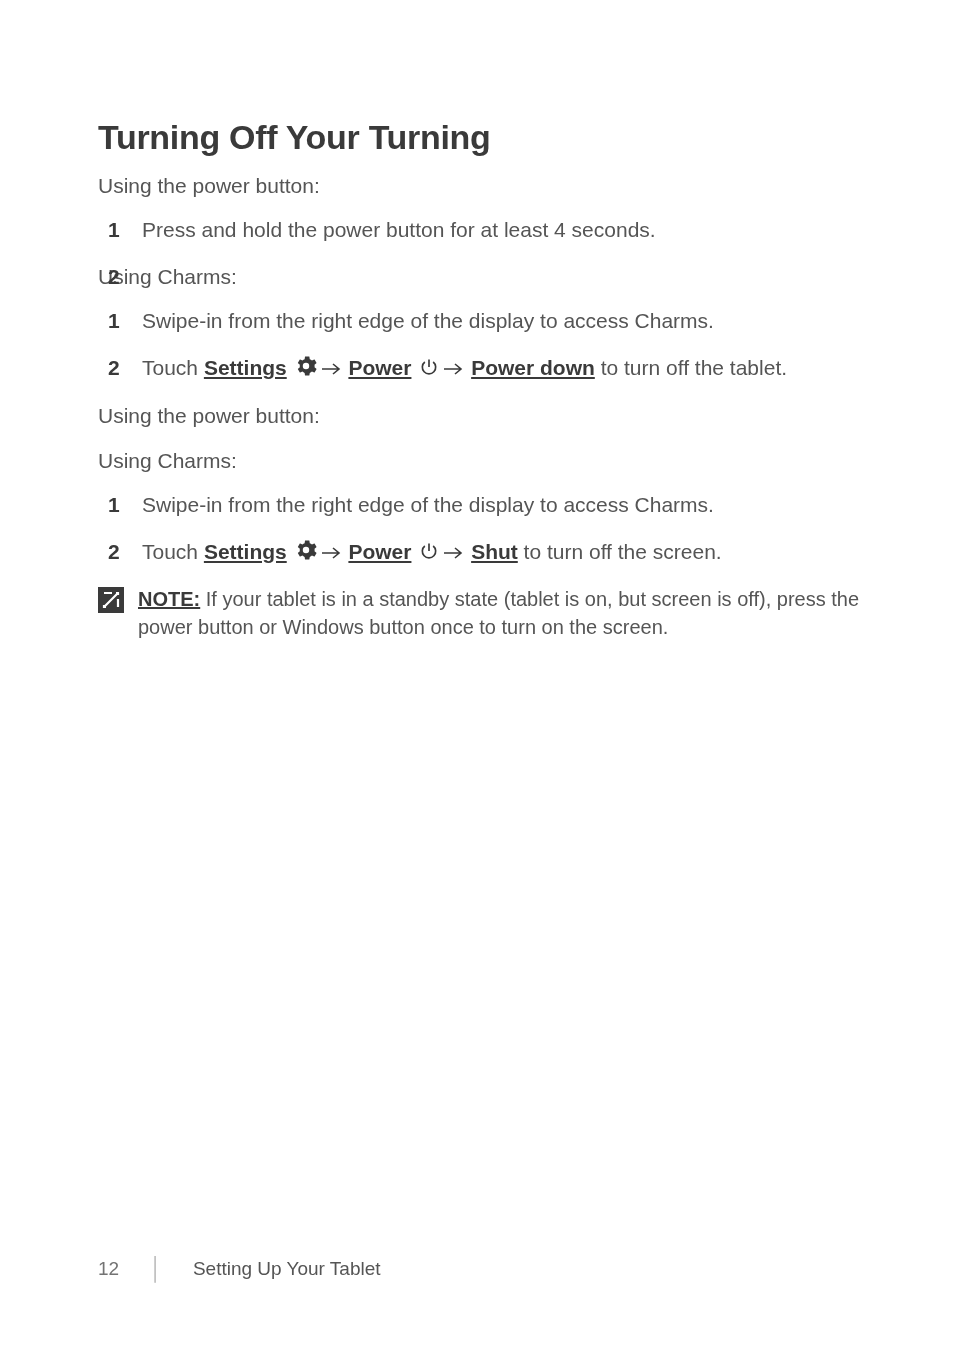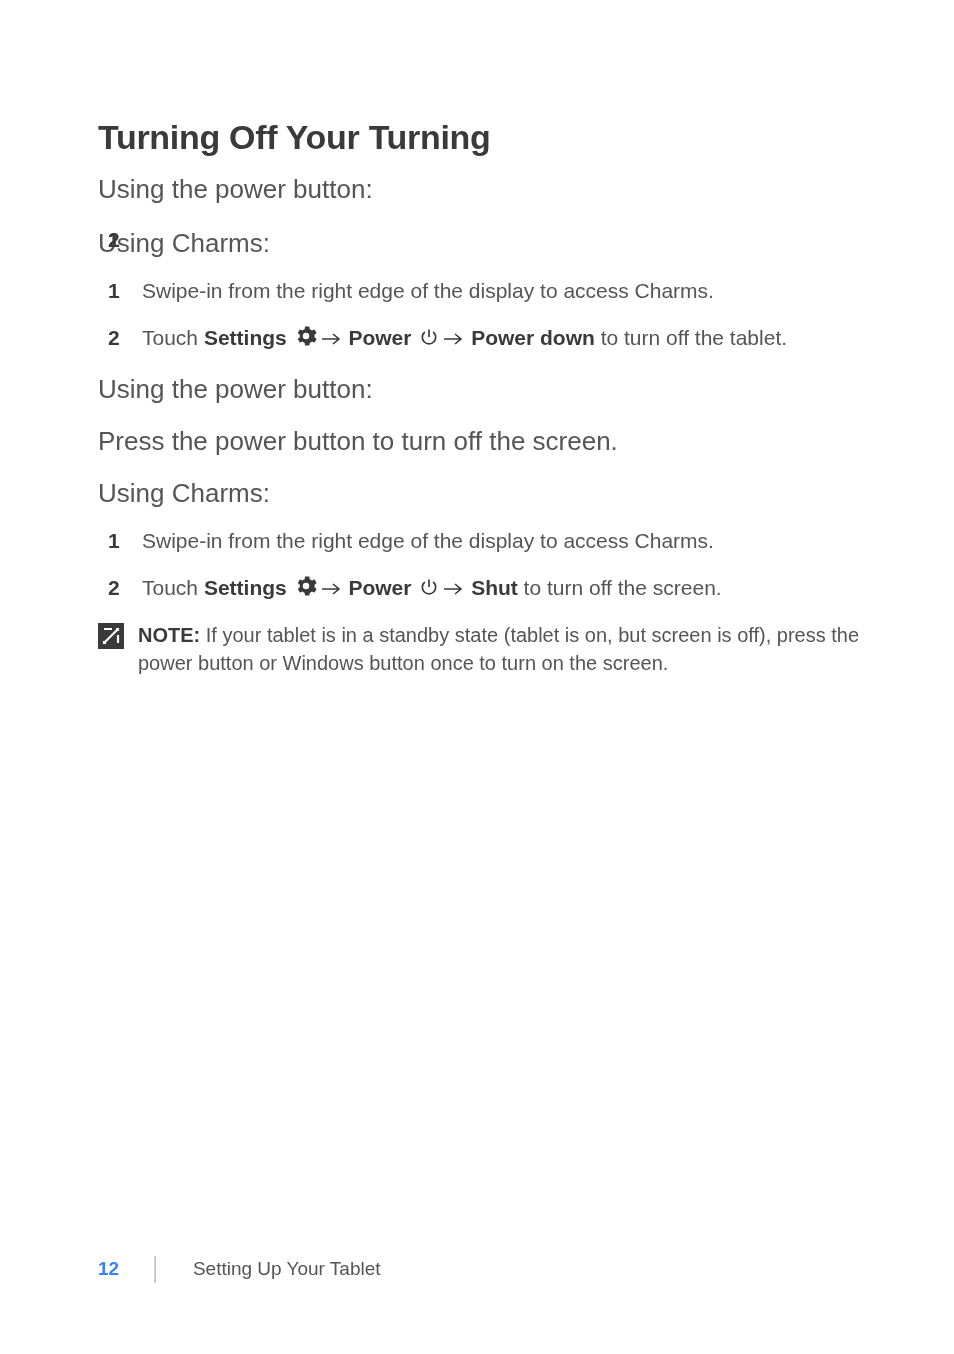--- a/index.html
+++ b/index.html
@@ -19,21 +19,21 @@
     font-size: 34px;
     font-weight: 700;
     color: #3a3a3a;
     margin: 0 0 14px 0;
     letter-spacing: -0.3px;
   }
   h2.second {
     margin-top: 58px;
   }
   .para {
-    font-size: 26px;
+    font-size: 21px;
     line-height: 1.45;
     margin: 0 0 14px 0;
     color: #555;
   }
   ol {
     list-style: none;
     padding: 0;
     margin: 0 0 14px 0;
   }
   ol li {
@@ -44,21 +44,21 @@
     margin-bottom: 16px;
     color: #555;
   }
   ol li .num {
     position: absolute;
     left: 10px;
     top: 0;
     font-weight: 700;
     color: #3a3a3a;
   }
-  .bold { font-weight: 700; color: #3a3a3a; }
+  .bold { font-weight: 700; color: #3a3a3a; text-decoration: underline; }
   .icon-wrap {
     display: inline-block;
     vertical-align: -2px;
     margin: 0 2px;
   }
   .arrow {
     display: inline-block;
     vertical-align: -1px;
     margin: 0 2px;
   }
@@ -86,40 +86,41 @@
     position: absolute;
     left: 98px;
     bottom: 72px;
     font-size: 19px;
     color: #555;
     display: flex;
     align-items: center;
     gap: 30px;
   }
   .footer .pg {
-    font-weight: 700;
-    color: #3b82f6;
+    font-weight: 400;
+    color: #737373;
   }
   .footer .sep {
     color: #bbb;
     font-size: 22px;
   }
 </style>
 </head>
 <body>
 
 <div class="page">
 
   <h2>Turning Off Your Turning</h2>
 
   <p class="para">Using the power button:</p>
 
   <ol>
     <li>
       <span class="num">1</span>
+      <span>Press and hold the power button for at least 4 seconds.</span>
     </li>
     <li>
       <span class="num">2</span>
     </li>
   </ol>
 
   <p class="para">Using Charms:</p>
 
   <ol>
     <li>
@@ -138,21 +139,20 @@
             <path fill="none" stroke="#3a3a3a" stroke-width="2" d="M12 3v9M7 6a8 8 0 1 0 10 0"></path>
           </svg></span><span class="arrow"><svg width="20" height="14" viewBox="0 0 20 14">
             <path fill="none" stroke="#3a3a3a" stroke-width="1.6" d="M1 7h16M12 2l6 5-6 5"></path>
           </svg></span>
       <span class="bold">Power down</span><span> to turn off the tablet.</span>
     </li>
   </ol>
 
 
   <p class="para">Using the power button:</p>
-  <p class="para">Press the power button to turn off the screen.</p>
   <p class="para">Using Charms:</p>
 
   <ol>
     <li>
       <span class="num">1</span>
       <span>Swipe-in from the right edge of the display to access Charms.</span></li>
     <li>
       <span class="num">2</span>
       <span>Touch </span><span class="bold">Settings</span>
       <span class="icon-wrap"><svg width="22" height="22" viewBox="0 0 24 24">

